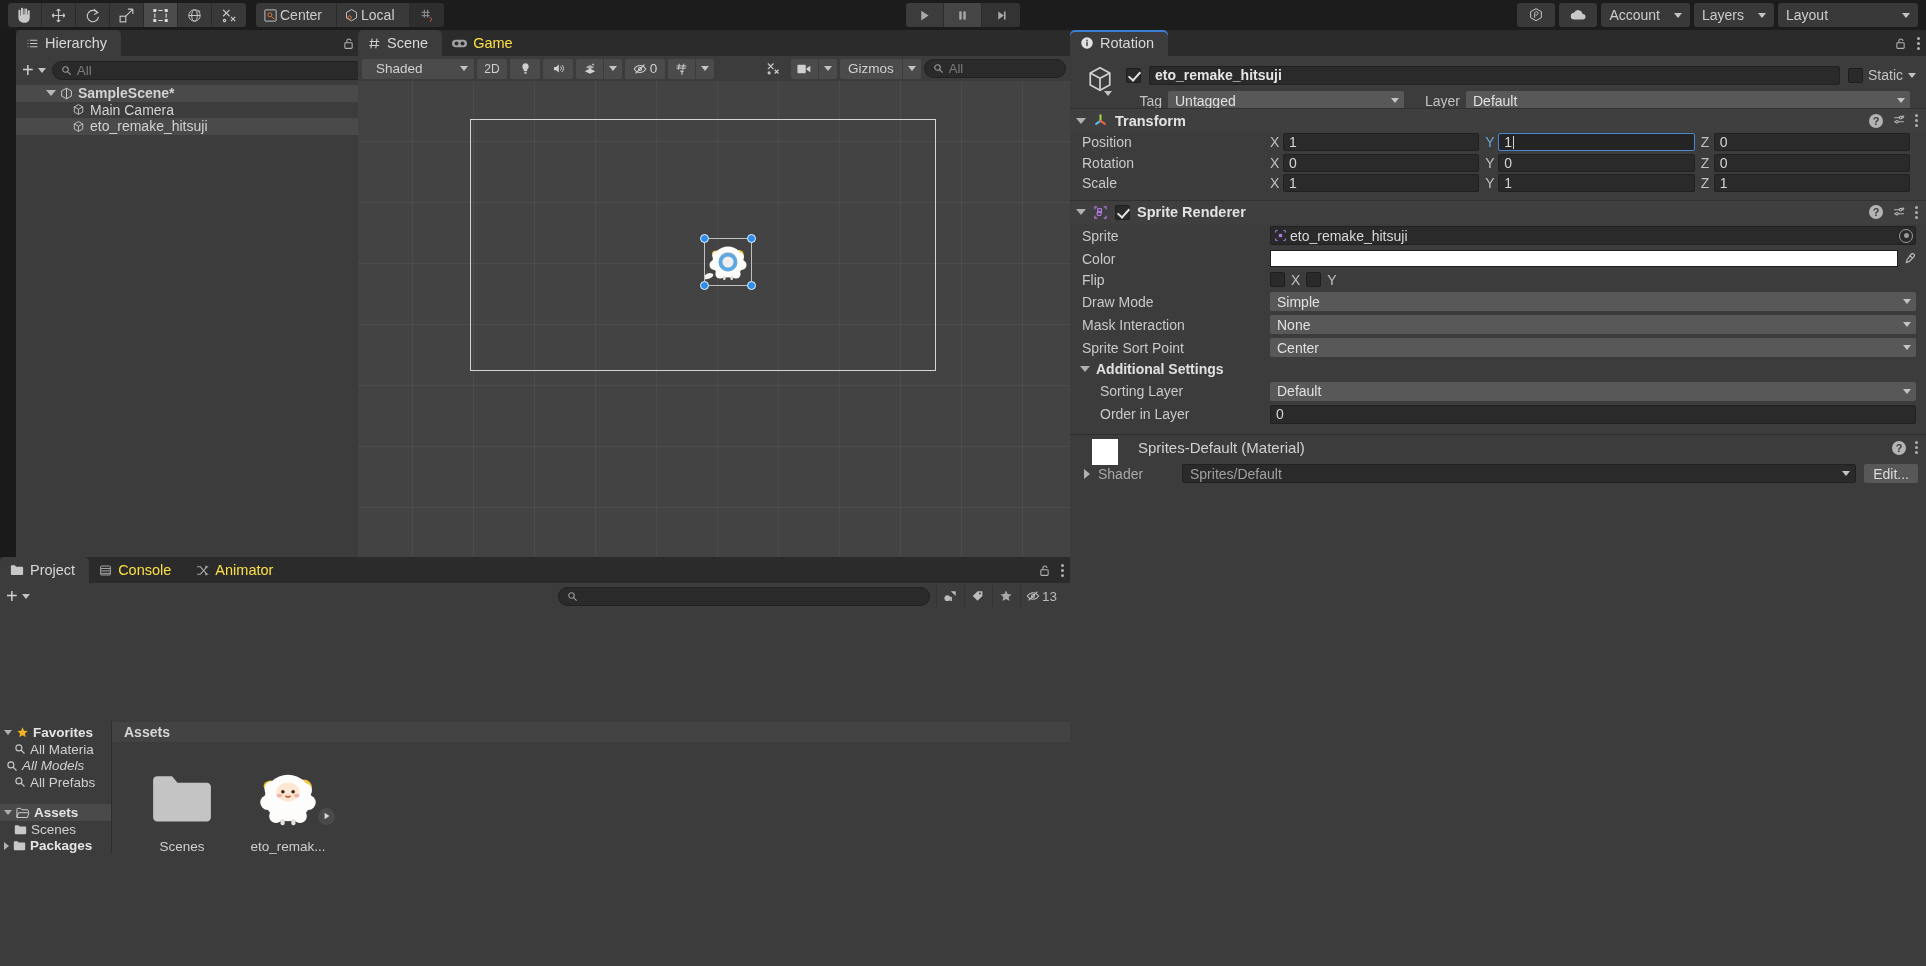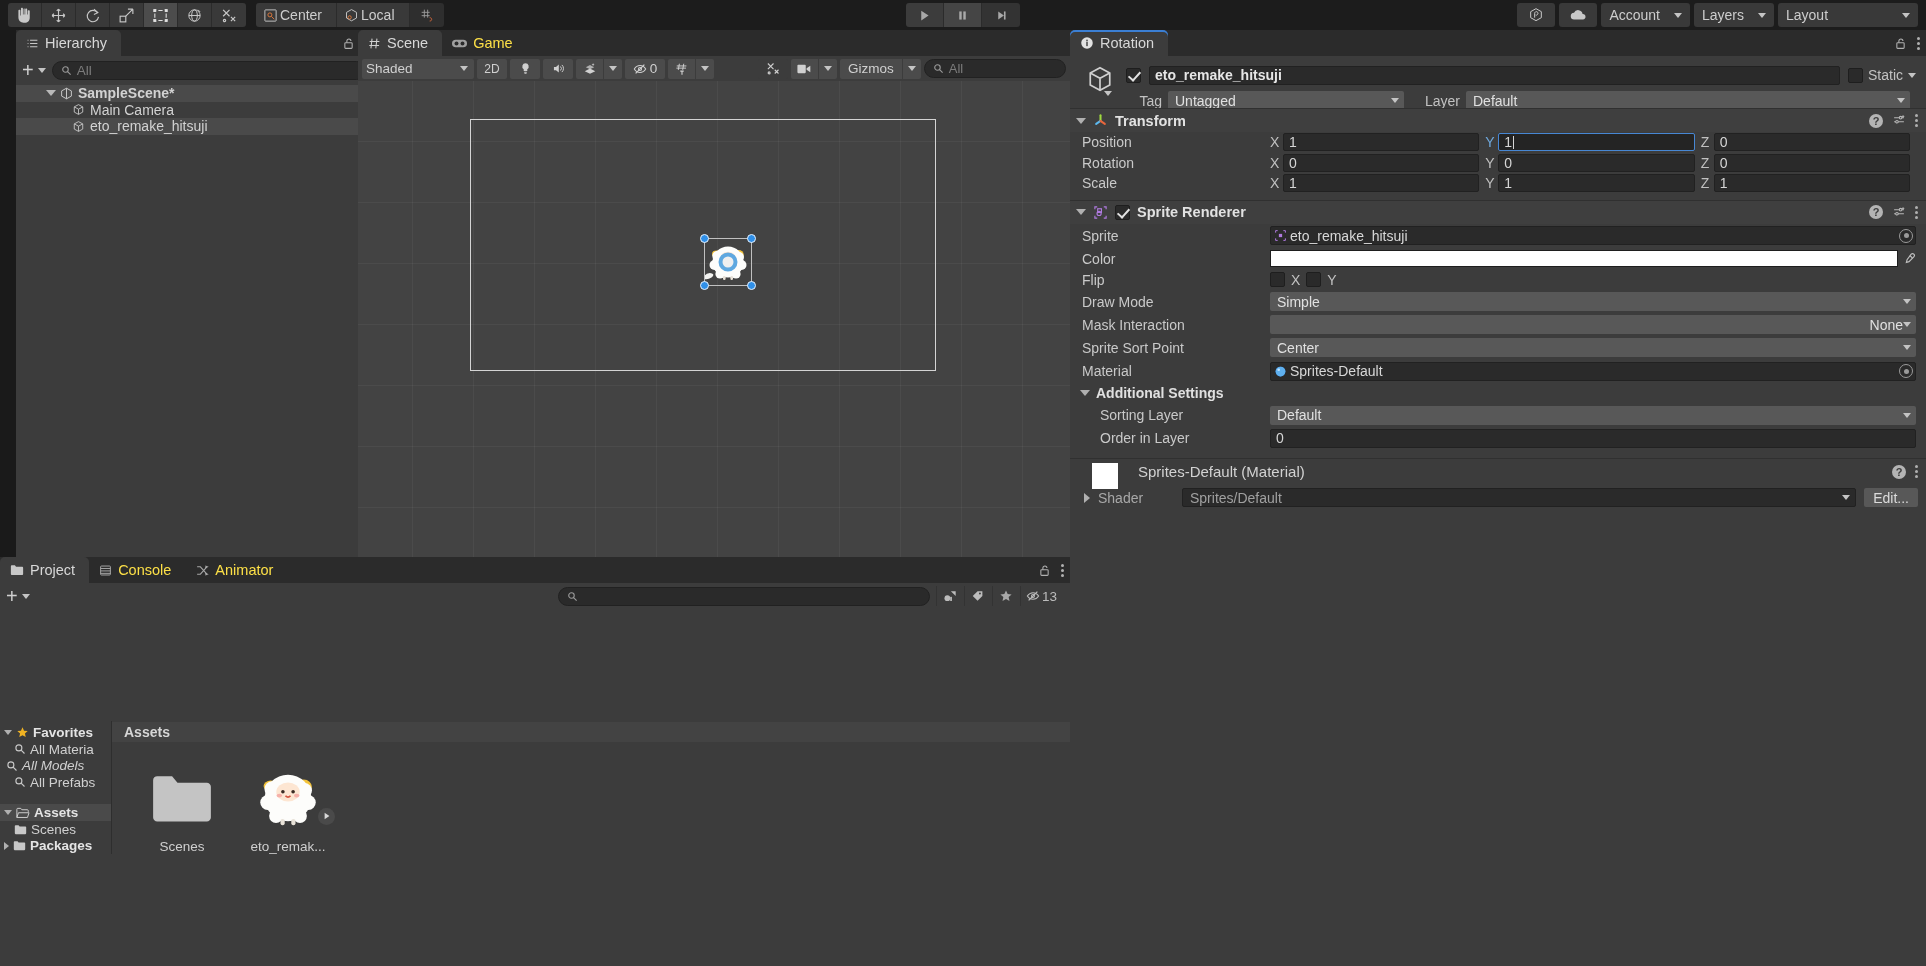--- a/index.html
+++ b/index.html
@@ -118,21 +118,21 @@
   }
   .scene-toolbar {
     height: 25px; background: #3c3c3c; display: flex; align-items: center;
     padding: 0 4px; gap: 3px;
   }
   .sc-btn {
     height: 20px; background: #4b4b4b; display: flex; align-items: center;
     justify-content: center; padding: 0 6px; border-radius: 2px; color: #d0d0d0;
     font-size: 13.5px; cursor: default;
   }
-  .sc-shaded { width: 112px; justify-content: space-between; padding: 0 6px 0 4px; }
+  .sc-shaded { width: 112px; justify-content: space-between; padding: 0 6px 0 14px; }
   .sc-grp { display: flex; align-items: center; }
   .sc-grp .sc-btn { border-radius: 0; border-right: 1px solid #3c3c3c; }
   .sc-grp .sc-btn:first-child { border-radius: 2px 0 0 2px; }
   .sc-grp .sc-btn:last-child { border-radius: 0 2px 2px 0; border-right: none; }
   .sc-search {
     height: 19px; flex: 1; background: #2a2a2a; border: 1px solid #212121;
     border-radius: 10px; display: flex; align-items: center; padding: 0 8px; gap: 5px;
   }
   .sc-search .ph { font-size: 13px; color: #7c7c7c; }
   .scene-view {
@@ -908,53 +908,37 @@
           <div class="dropdown" style="flex:1;">
             <span>Simple</span>
             <span class="caret"></span>
           </div>
         </div>
       </div>
 
       <div class="prop-row" style="height:23px;">
         <span class="prop-label">Mask Interaction</span>
         <div class="prop-value">
-          <div class="dropdown" style="flex:1;justify-content:flex-end;">
+          <div class="dropdown" style="flex:1;">
             <span>None</span>
             <span class="caret"></span>
           </div>
         </div>
       </div>
 
       <div class="prop-row" style="height:23px;">
         <span class="prop-label">Sprite Sort Point</span>
         <div class="prop-value">
           <div class="dropdown" style="flex:1;">
             <span>Center</span>
             <span class="caret"></span>
           </div>
         </div>
       </div>
 
-      <div class="prop-row" style="height:24px;">
-        <span class="prop-label">Material</span>
-        <div class="prop-value">
-          <div class="obj-field">
-            <svg width="13" height="13" viewBox="0 0 16 16">
-                <circle cx="8" cy="8" r="6" fill="#2f7fd8"></circle>
-                <path d="M8 2a6 6 0 0 0 0 12 6 6 0 0 0 0-12z" fill="#5fb0ef"></path>
-                <circle cx="5.8" cy="5.8" r="1.6" fill="#bfe4ff"></circle>
-              </svg>
-            <span class="nm">Sprites-Default</span>
-            <div class="radio-ic">
-                <i></i>
-              </div>
-          </div>
-        </div>
-      </div>
 
       <div class="prop-row">
         <span class="tri" style="margin-left:10px;"></span>
         <span class="prop-label bold" style="padding-left:6px;width:auto;">Additional Settings</span>
       </div>
 
       <div class="prop-row" style="height:23px;">
         <span class="prop-label indent">Sorting Layer</span>
         <div class="prop-value">
           <div class="dropdown" style="flex:1;">

